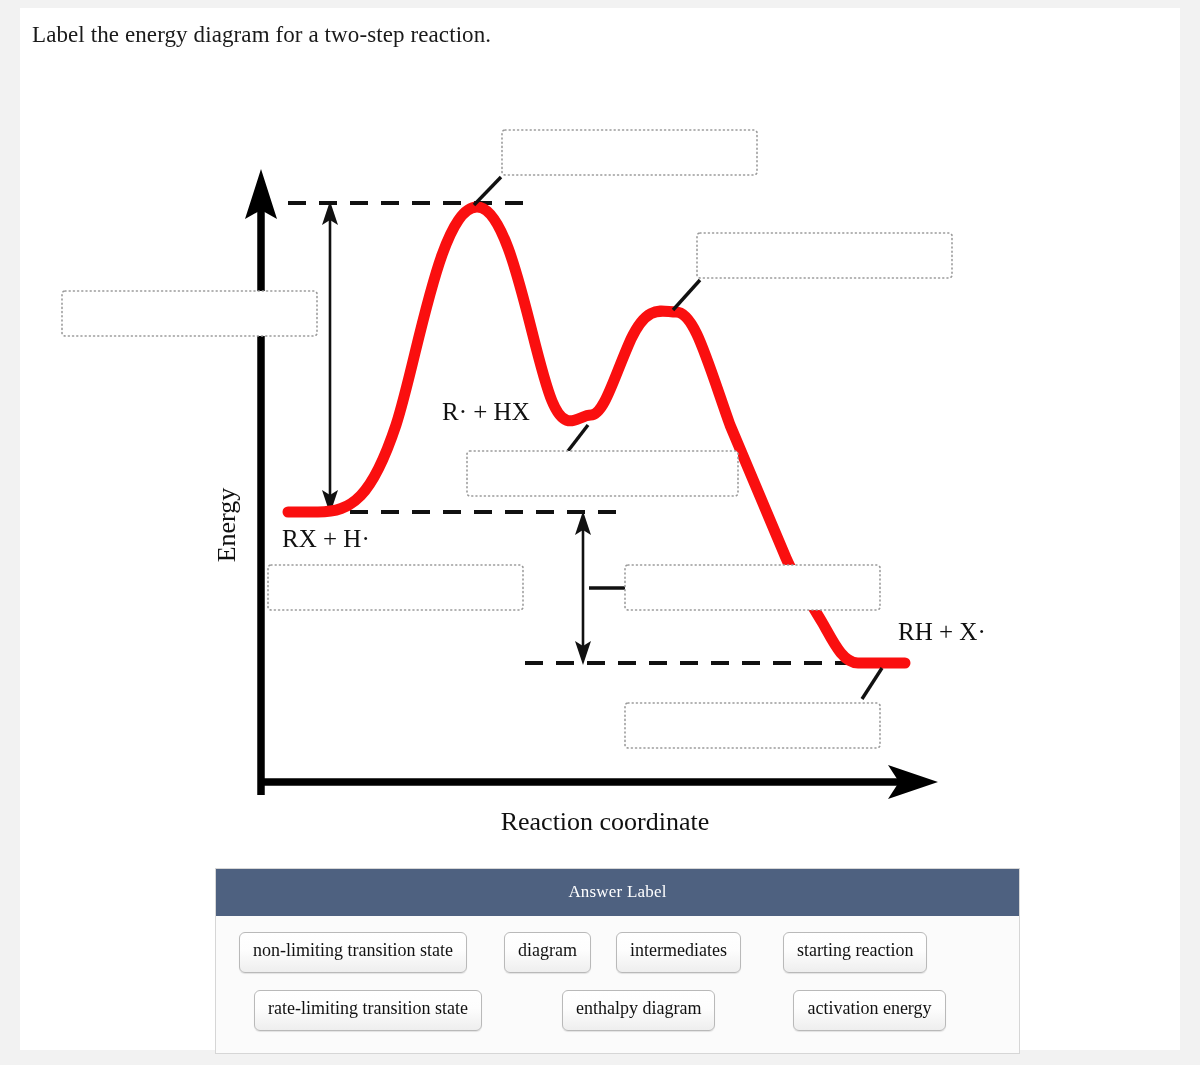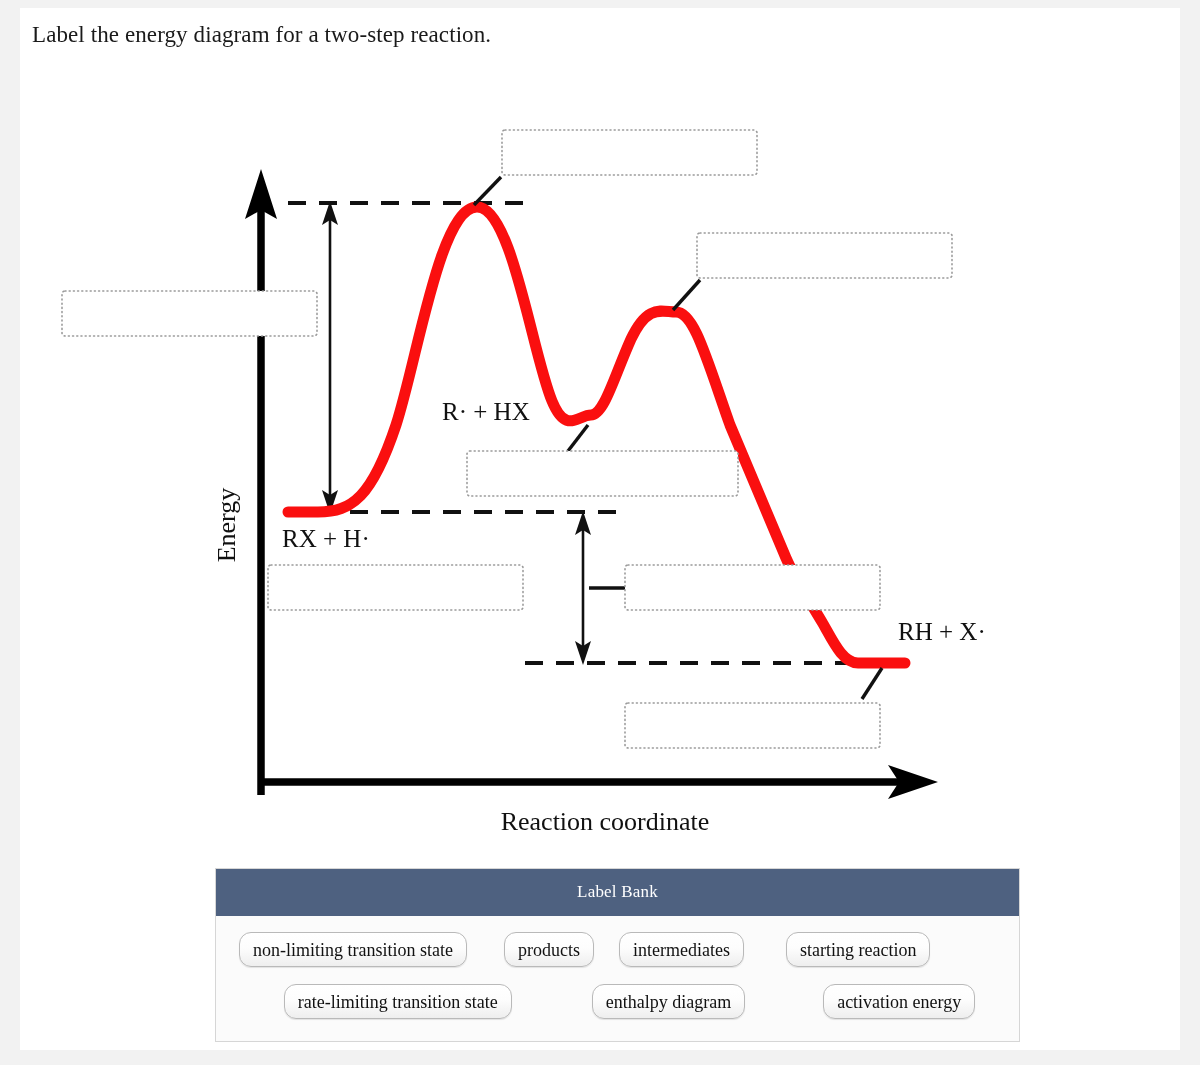--- a/index.html
+++ b/index.html
@@ -75,31 +75,31 @@
     letter-spacing: 0.2px;
   }
   #answer-bank-body {
     padding: 16px 14px 20px 14px;
   }
   .token-row {
     display: flex;
     align-items: center;
     margin-bottom: 17px;
   }
-  .token-row:last-child { margin-bottom: 2px; justify-content: center; }
+  .token-row:last-child { margin-bottom: 2px; }
   .token-row.row-1 { padding-left: 9px; justify-content: flex-start; }
   .token-row.row-2 { padding-left: 24px; }
   .token {
     display: inline-block;
     font-size: 18px;
     color: #111111;
     background: linear-gradient(to bottom, #ffffff 0%, #fdfdfd 45%, #eeeeee 100%);
     border: 1px solid #b9b9b9;
-    border-radius: 12px;
-    padding: 8px 13px 6px 13px;
+    border-radius: 6px;
+    padding: 8px 13px 12px 13px;
     box-shadow: 0 1px 1px rgba(0,0,0,0.10);
     white-space: nowrap;
     cursor: move;
     line-height: 1.05;
   }
   .gap-a { width: 37px; }
   .gap-b { width: 25px; }
   .gap-c { width: 42px; }
   .gap-d { width: 80px; }
   .gap-e { width: 78px; }
@@ -241,27 +241,27 @@
       <text class="sp-label" x="752" y="500" text-anchor="middle"></text>
     </g>
 
     <g>
       <rect class="dropzone-rect" x="625" y="608" width="255" height="45" rx="3"></rect>
       <text class="sp-label" x="752" y="638" text-anchor="middle"></text>
     </g>
   </svg>
 
   <div id="answer-bank">
-    <div id="answer-bank-header">Label Bank</div>
+    <div id="answer-bank-header">Answer Label</div>
     <div id="answer-bank-body">
 
       <div class="token-row row-1">
         <span class="token">non-limiting transition state</span>
         <span class="gap-a"></span>
-        <span class="token">products</span>
+        <span class="token">diagram</span>
         <span class="gap-b"></span>
         <span class="token">intermediates</span>
         <span class="gap-c"></span>
         <span class="token">starting reaction</span>
       </div>
 
       <div class="token-row row-2">
         <span class="token">rate-limiting transition state</span>
         <span class="gap-d"></span>
         <span class="token">enthalpy diagram</span>

